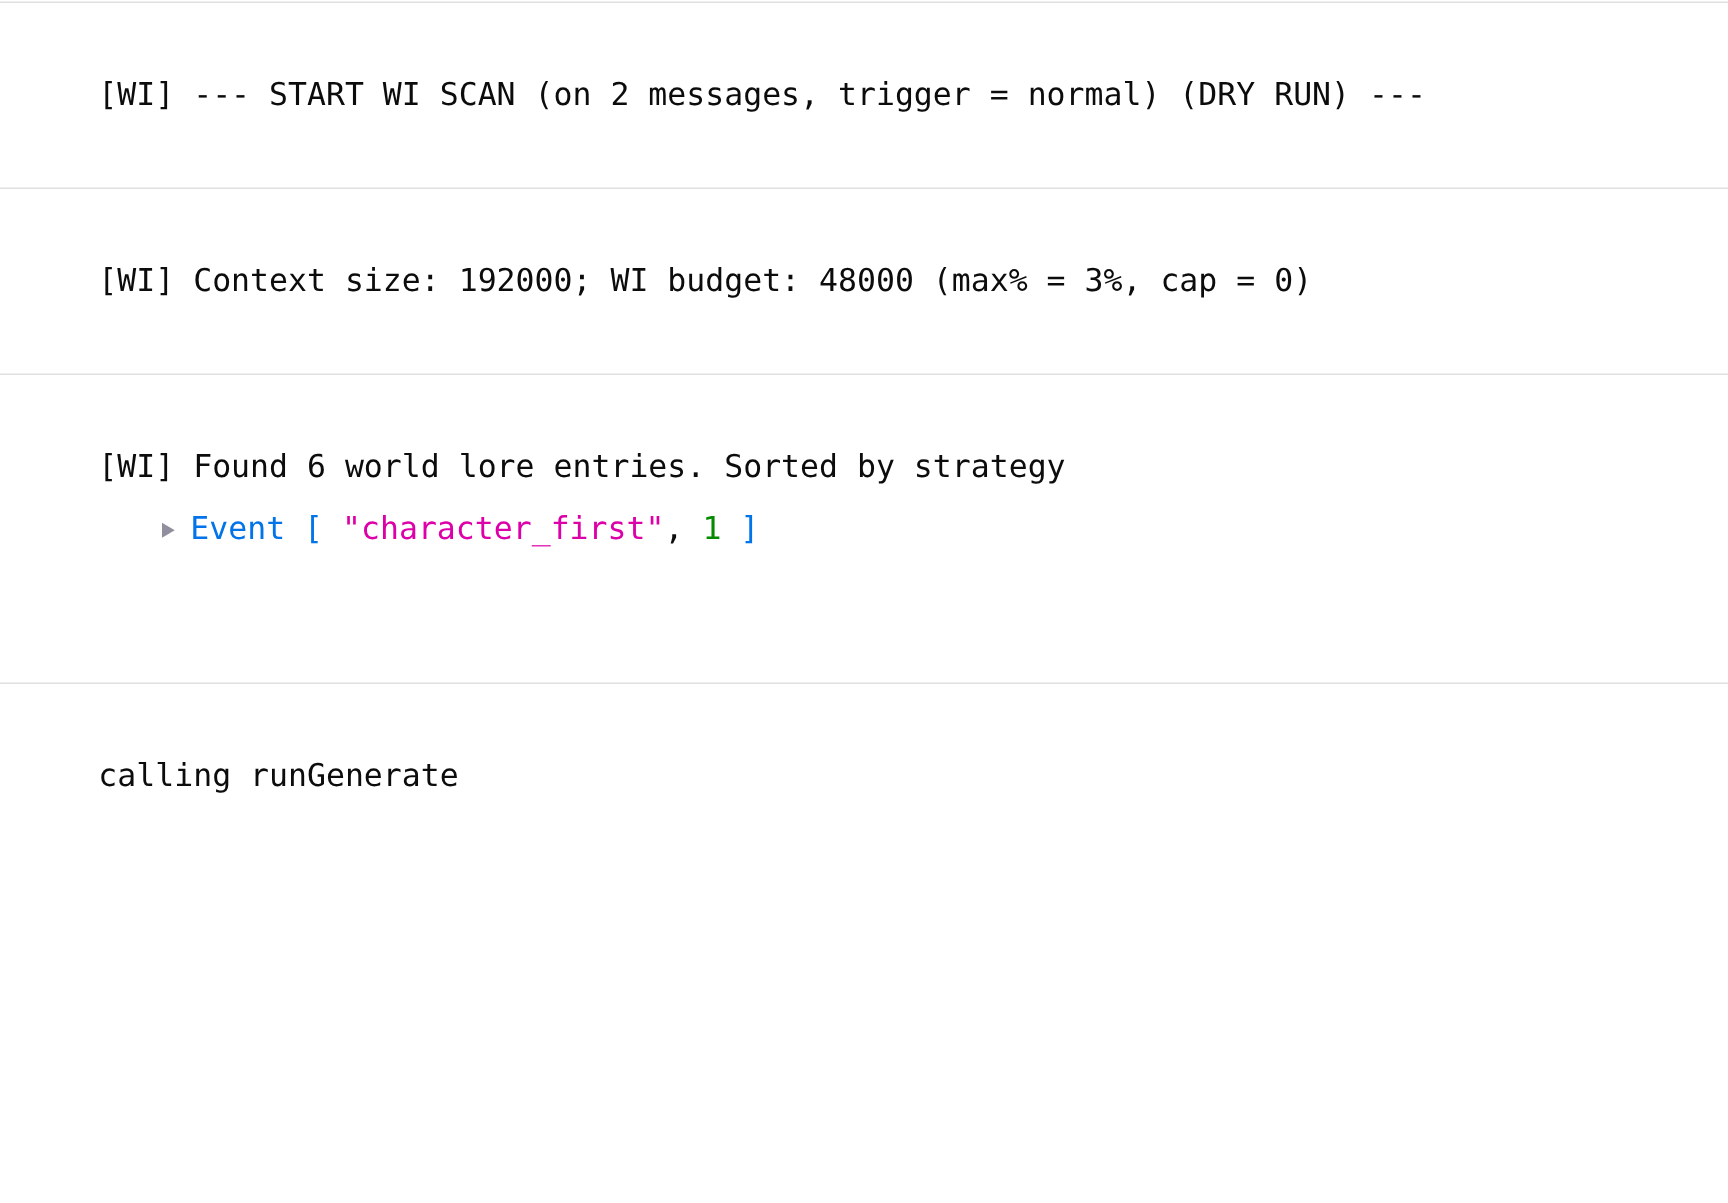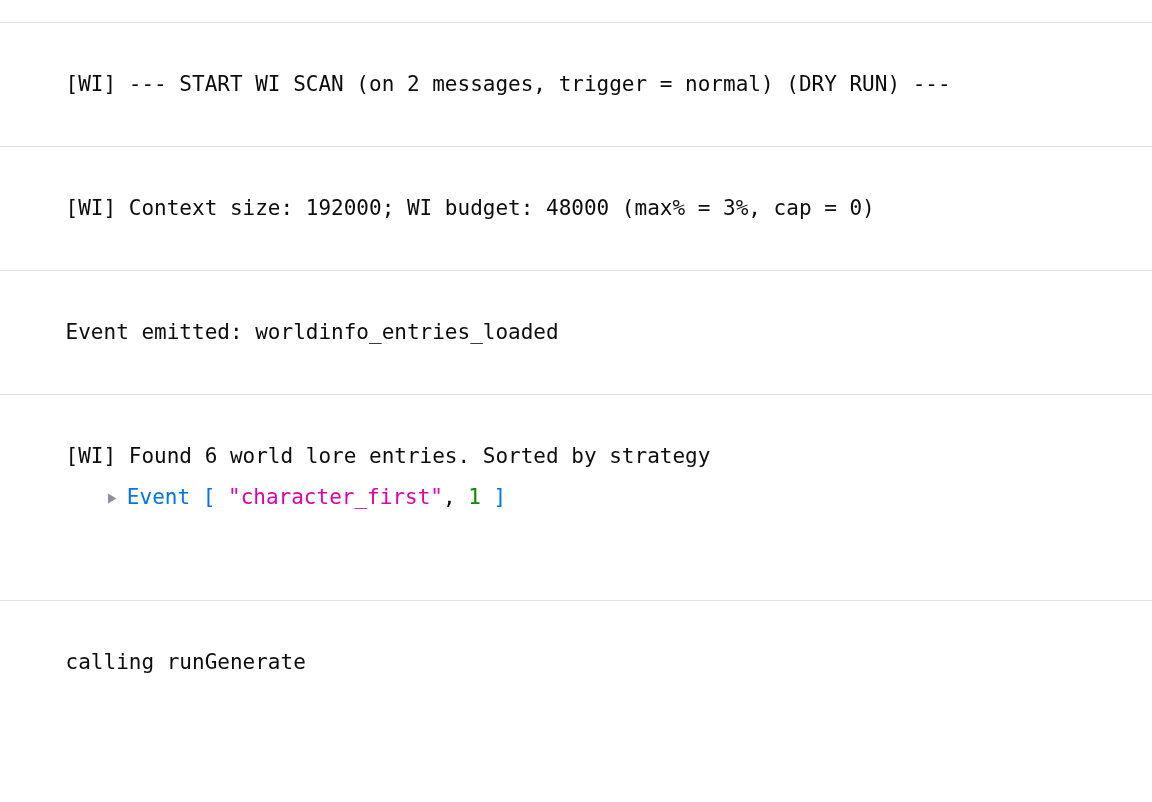--- a/index.html
+++ b/index.html
@@ -14,21 +14,21 @@
   * { margin: 0; padding: 0; box-sizing: border-box; }
   html, body {
     width: 1152px;
     height: 802px;
     overflow: hidden;
     background: var(--background);
   }
   .console {
     width: 1152px;
     height: 802px;
-    padding-top: 22px;
+    padding-top: 1px;
     background: var(--background);
     font-family: "DejaVu Sans Mono", "Liberation Mono", monospace;
     font-size: 21px;
     color: var(--text);
   }
   .row {
     min-height: 41px;
     line-height: 41px;
     border-top: 1px solid var(--row-border);
     padding-left: 15px;
@@ -56,23 +56,20 @@
 <div class="console">
   <div>
   <div class="row">
     <span class="msg">[WI] --- START WI SCAN (on 2 messages, trigger = normal) (DRY RUN) ---</span>
   </div>
 
   <div class="row">
     <span class="msg">[WI] Context size: 192000; WI budget: 48000 (max% = 3%, cap = 0)</span>
   </div>
 
-  <div class="row">
-    <span class="msg">Event emitted: worldinfo_entries_loaded</span>
-  </div>
 
   <div class="row">
     <span class="msg">[WI] Found 6 world lore entries. Sorted by strategy</span><span class="preview">
       <svg width="9" height="11" viewBox="0 0 9 11" aria-hidden="true">
             <polygon points="0,0.5 8.5,5.5 0,10.5" fill="#8f8f9d"></polygon>
           </svg><span><span class="tok-class">Event </span><span class="tok-bracket">[ </span><span class="tok-string">"character_first"</span><span class="tok-plain">, </span><span class="tok-number">1</span><span class="tok-bracket"> ]</span></span>
     </span>
   </div>
 
 

